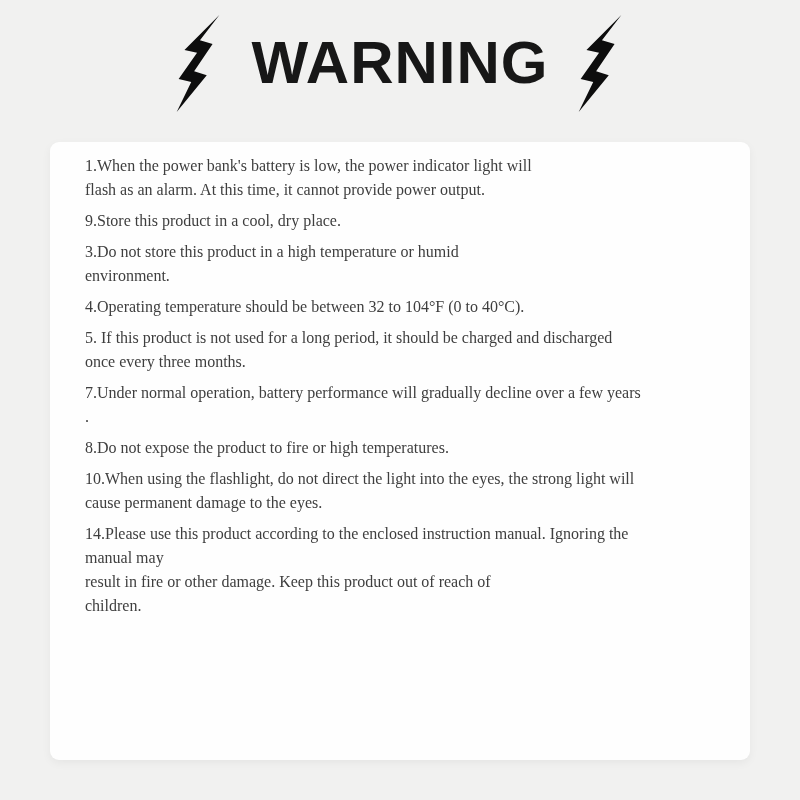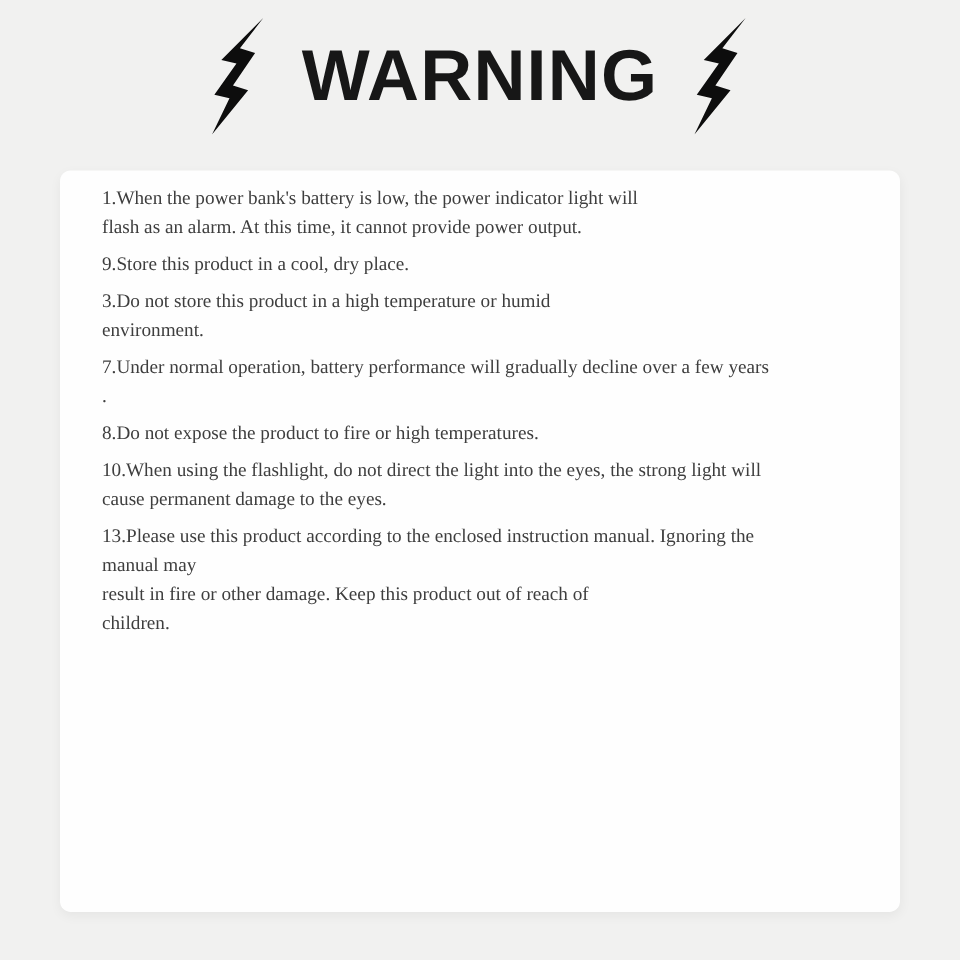--- a/index.html
+++ b/index.html
@@ -81,23 +81,26 @@
   </span>
 </div>
 
 <div class="card">
   <div class="warning-list">
       <p class="warning-item">1.When the power bank's battery is low, the power indicator light will
 flash as an alarm. At this time, it cannot provide power output.</p>
       <p class="warning-item">9.Store this product in a cool, dry place.</p>
       <p class="warning-item">3.Do not store this product in a high temperature or humid
 environment.</p>
+      <p class="warning-item">4.Operating temperature should be between 32 to 104°F (0 to 40°C).</p>
+      <p class="warning-item">5. If this product is not used for a long period, it should be charged and discharged
+once every three months.</p>
       <p class="warning-item">7.Under normal operation, battery performance will gradually decline over a few years
 .</p>
       <p class="warning-item">8.Do not expose the product to fire or high temperatures.</p>
       <p class="warning-item">10.When using the flashlight, do not direct the light into the eyes, the strong light will
 cause permanent damage to the eyes.</p>
-      <p class="warning-item">13.Please use this product according to the enclosed instruction manual. Ignoring the
+      <p class="warning-item">14.Please use this product according to the enclosed instruction manual. Ignoring the
 manual may
 result in fire or other damage. Keep this product out of reach of
 children.</p>
     </div>
 </div>
 
 </body></html>

